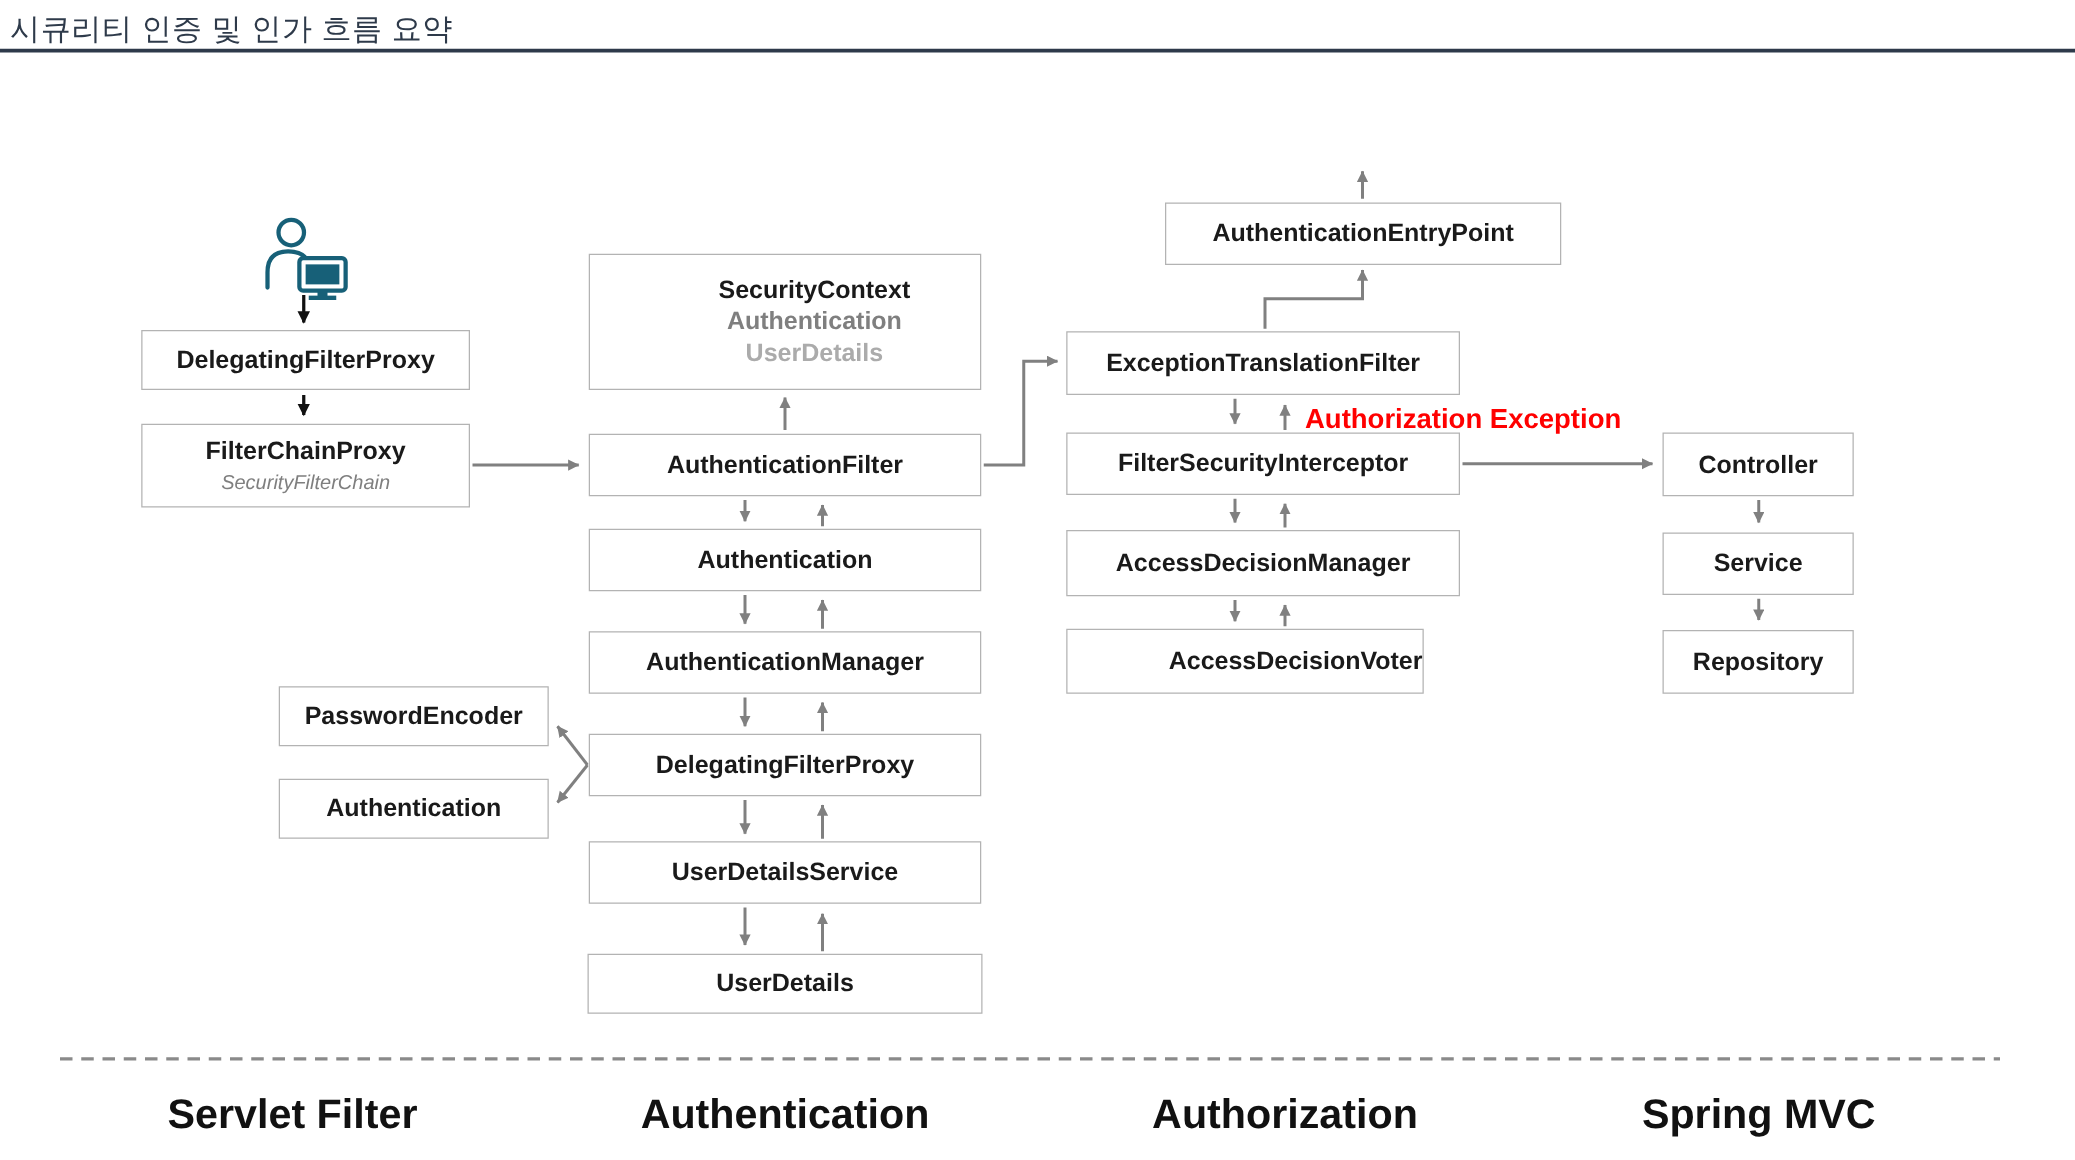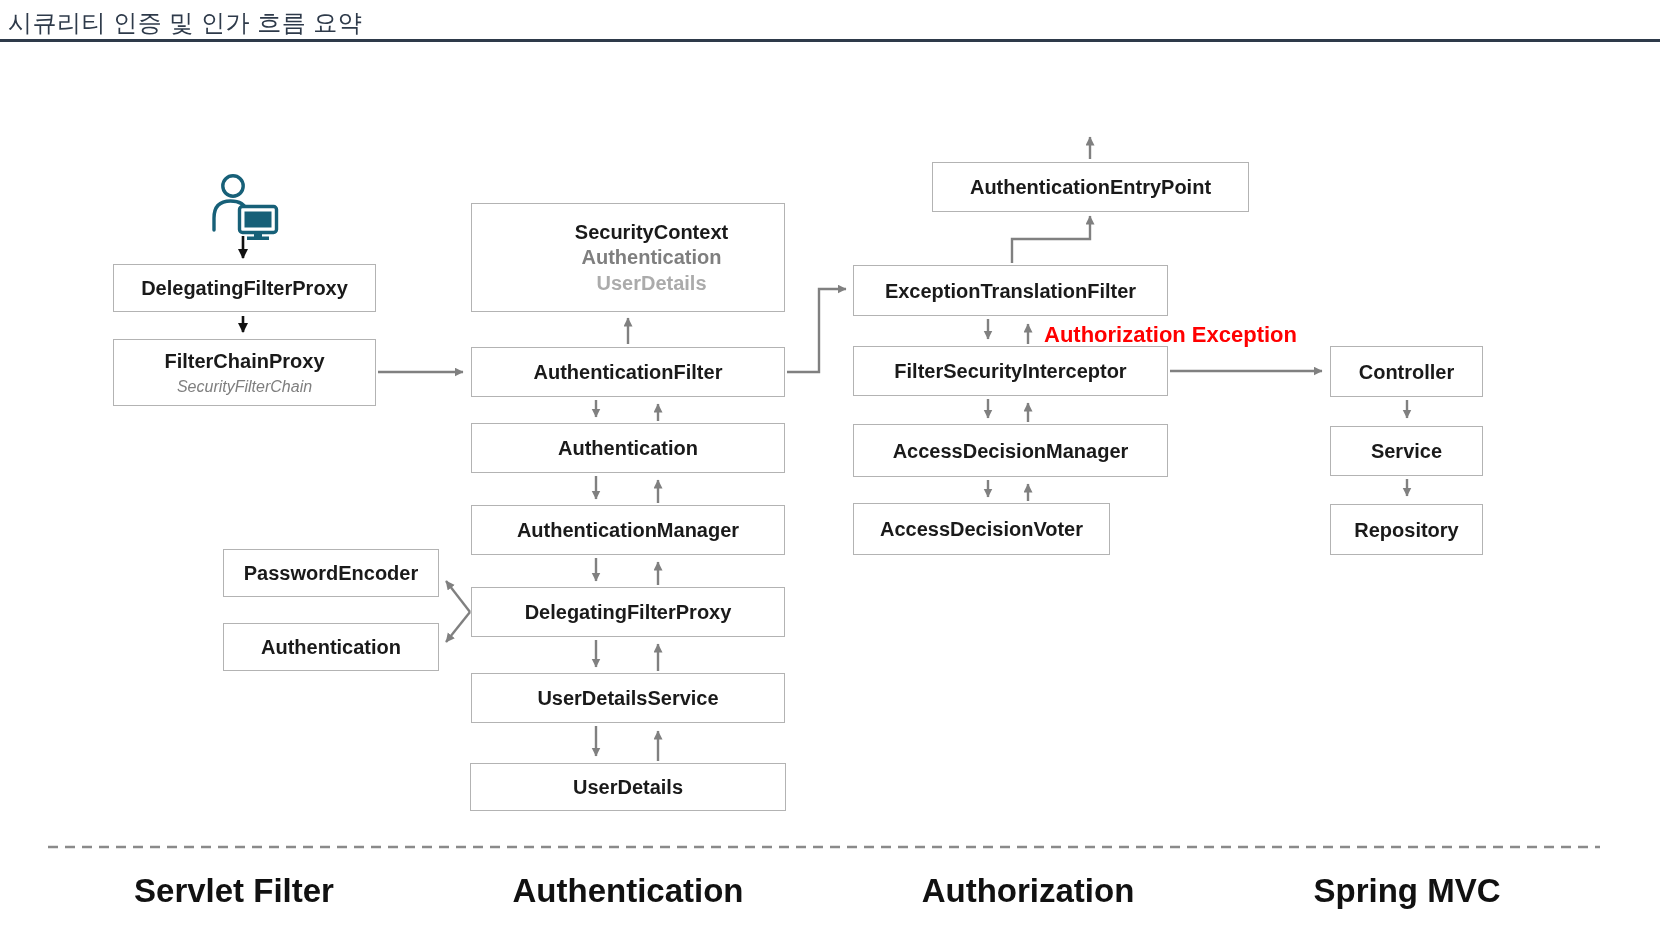--- a/index.html
+++ b/index.html
@@ -143,21 +143,21 @@
   </div>
   <div class="node" style="left:853px;top:265px;width:315px;height:51px;">
     <span>ExceptionTranslationFilter</span>
   </div>
   <div class="node" style="left:853px;top:346px;width:315px;height:50px;">
     <span>FilterSecurityInterceptor</span>
   </div>
   <div class="node" style="left:853px;top:424px;width:315px;height:53px;">
     <span>AccessDecisionManager</span>
   </div>
-  <div class="node" style="left:853px;top:503px;width:257px;height:52px;">
+  <div class="node" style="left:853px;top:503px;width:286px;height:52px;align-items:flex-end;">
     <span>AccessDecisionVoter</span>
   </div>
 
   <div class="node" style="left:1330px;top:346px;width:153px;height:51px;">
     <span>Controller</span>
   </div>
   <div class="node" style="left:1330px;top:426px;width:153px;height:50px;">
     <span>Service</span>
   </div>
   <div class="node" style="left:1330px;top:504px;width:153px;height:51px;">

